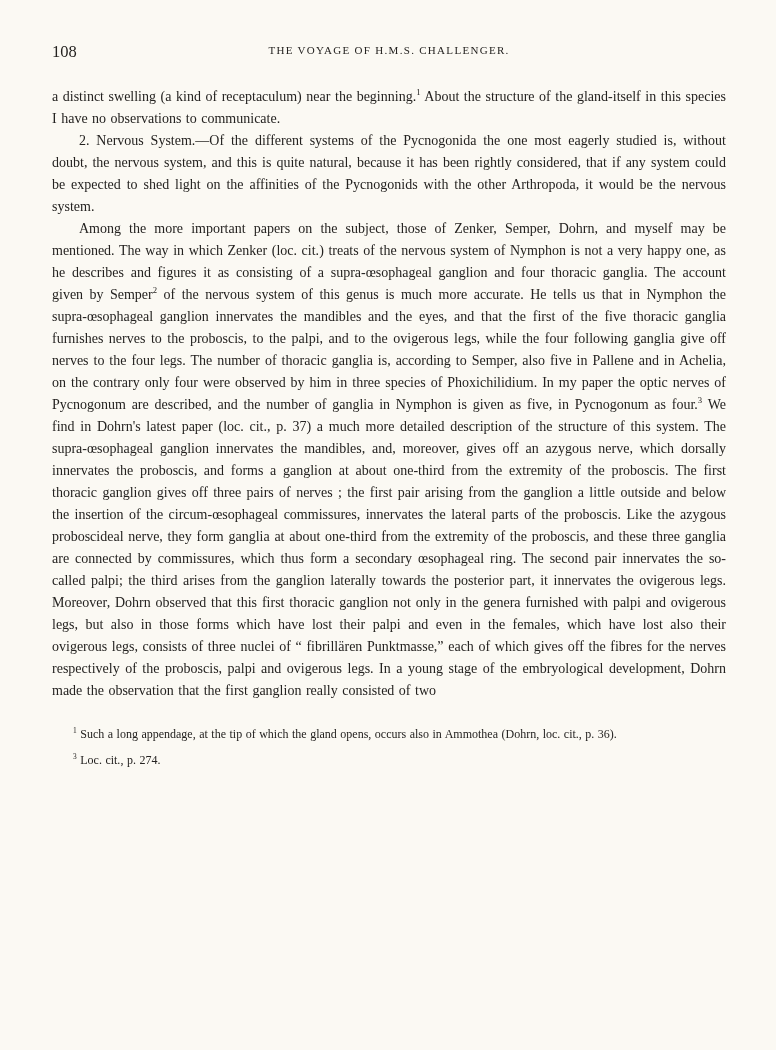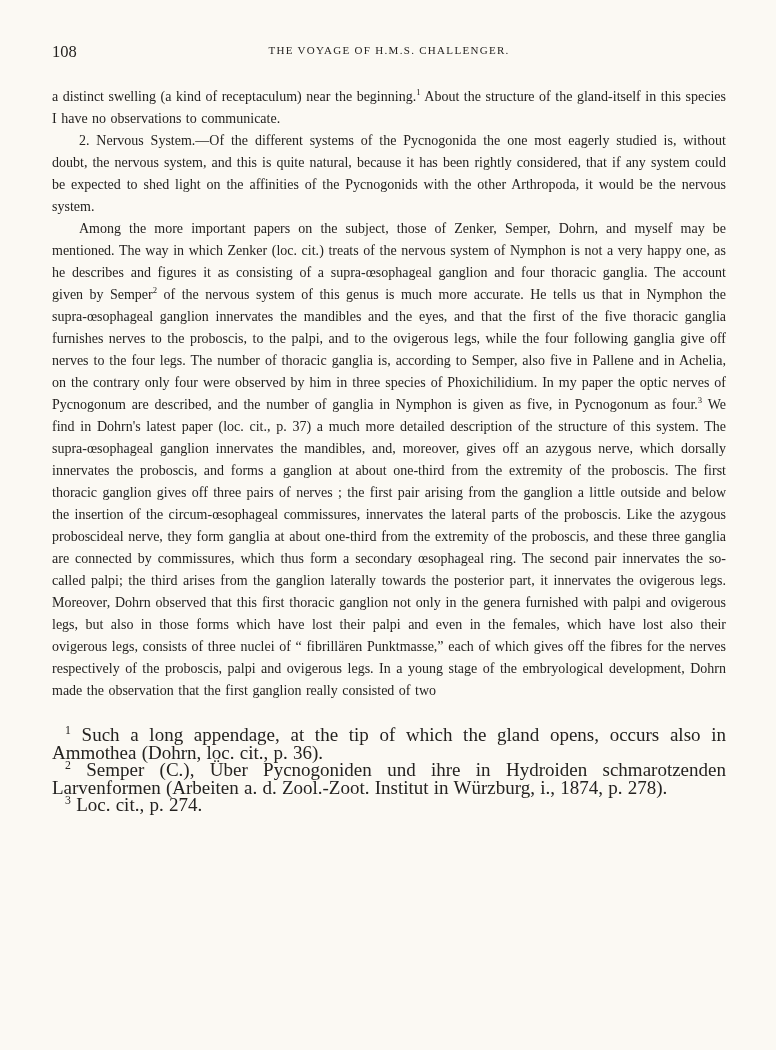--- a/index.html
+++ b/index.html
@@ -49,23 +49,23 @@
     line-height: 22px;
     word-spacing: 1px;
   }
   .body-text p.indent {
     text-indent: 27px;
   }
   .footnotes {
     margin-top: 24px;
   }
   .footnotes p {
-    margin: 0;
+    margin: 8px;
     text-align: justify;
-    font-size: 19px;
+    font-size: 12px;
     line-height: 17.6px;
     text-indent: 13px;
     word-spacing: 0.5px;
   }
   .it {
   }
   sup {
     font-size: 62%;
     vertical-align: super;
     line-height: 0;
@@ -82,17 +82,16 @@
   </div>
 
   <div class="body-text">
     <p class="para"><span>a distinct swelling (a kind of receptaculum) near the beginning.</span><sup>1</sup><span> About the structure of the gland-itself in this species I have no observations to communicate.</span></p>
     <p class="para indent"><span>2. </span><span class="it">Nervous System.</span><span>—Of the different systems of the Pycnogonida the one most eagerly studied is, without doubt, the nervous system, and this is quite natural, because it has been rightly considered, that if any system could be expected to shed light on the affinities of the Pycnogonids with the other Arthropoda, it would be the nervous system.</span></p>
     <p class="para indent"><span>Among the more important papers on the subject, those of Zenker, Semper, Dohrn, and myself may be mentioned. The way in which Zenker (</span><span class="it">loc. cit.</span><span>) treats of the nervous system of </span><span class="it">Nymphon</span><span> is not a very happy one, as he describes and figures it as consisting of a supra-œsophageal ganglion and four thoracic ganglia. The account given by Semper</span><sup>2</sup><span> of the nervous system of this genus is much more accurate. He tells us that in </span><span class="it">Nymphon</span><span> the supra-œsophageal ganglion innervates the mandibles and the eyes, and that the first of the five thoracic ganglia furnishes nerves to the proboscis, to the palpi, and to the ovigerous legs, while the four following ganglia give off nerves to the four legs. The number of thoracic ganglia is, according to Semper, also five in </span><span class="it">Pallene</span><span> and in </span><span class="it">Achelia</span><span>, on the contrary only four were observed by him in three species of </span><span class="it">Phoxichilidium</span><span>. In my paper the optic nerves of </span><span class="it">Pycnogonum</span><span> are described, and the number of ganglia in </span><span class="it">Nymphon</span><span> is given as five, in </span><span class="it">Pycnogonum</span><span> as four.</span><sup>3</sup><span> We find in Dohrn's latest paper (</span><span class="it">loc. cit.</span><span>, p. 37) a much more detailed description of the structure of this system. The supra-œsophageal ganglion innervates the mandibles, and, moreover, gives off an azygous nerve, which dorsally innervates the proboscis, and forms a ganglion at about one-third from the extremity of the proboscis. The first thoracic ganglion gives off three pairs of nerves ; the first pair arising from the ganglion a little outside and below the insertion of the circum-œsophageal commissures, innervates the lateral parts of the proboscis. Like the azygous proboscideal nerve, they form ganglia at about one-third from the extremity of the proboscis, and these three ganglia are connected by commissures, which thus form a secondary œsophageal ring. The second pair innervates the so-called palpi; the third arises from the ganglion laterally towards the posterior part, it innervates the ovigerous legs. Moreover, Dohrn observed that this first thoracic ganglion not only in the genera furnished with palpi and ovigerous legs, but also in those forms which have lost their palpi and even in the females, which have lost also their ovigerous legs, consists of three nuclei of “ fibrillären Punktmasse,” each of which gives off the fibres for the nerves respectively of the proboscis, palpi and ovigerous legs. In a young stage of the embryological development, Dohrn made the observation that the first ganglion really consisted of two</span></p>
   </div>
 
   <div class="footnotes">
     <p><sup>1</sup><span> Such a long appendage, at the tip of which the gland opens, occurs also in </span><span class="it">Ammothea</span><span> (Dohrn, </span><span class="it">loc. cit.</span><span>, p. 36).</span></p>
-    <p><sup>2</sup><span> Semper (C.), Über Pycnogoniden und ihre in Hydroiden schmarotzenden Larvenformen (Arbeiten a. d. Zool.-Zoot. Institut in Würzburg, i., 1874, p. 278).</span></p>
     <p><sup>3</sup><span> </span><span class="it">Loc. cit.</span><span>, p. 274.</span></p>
   </div>
 
 </div>
 
 </body></html>

